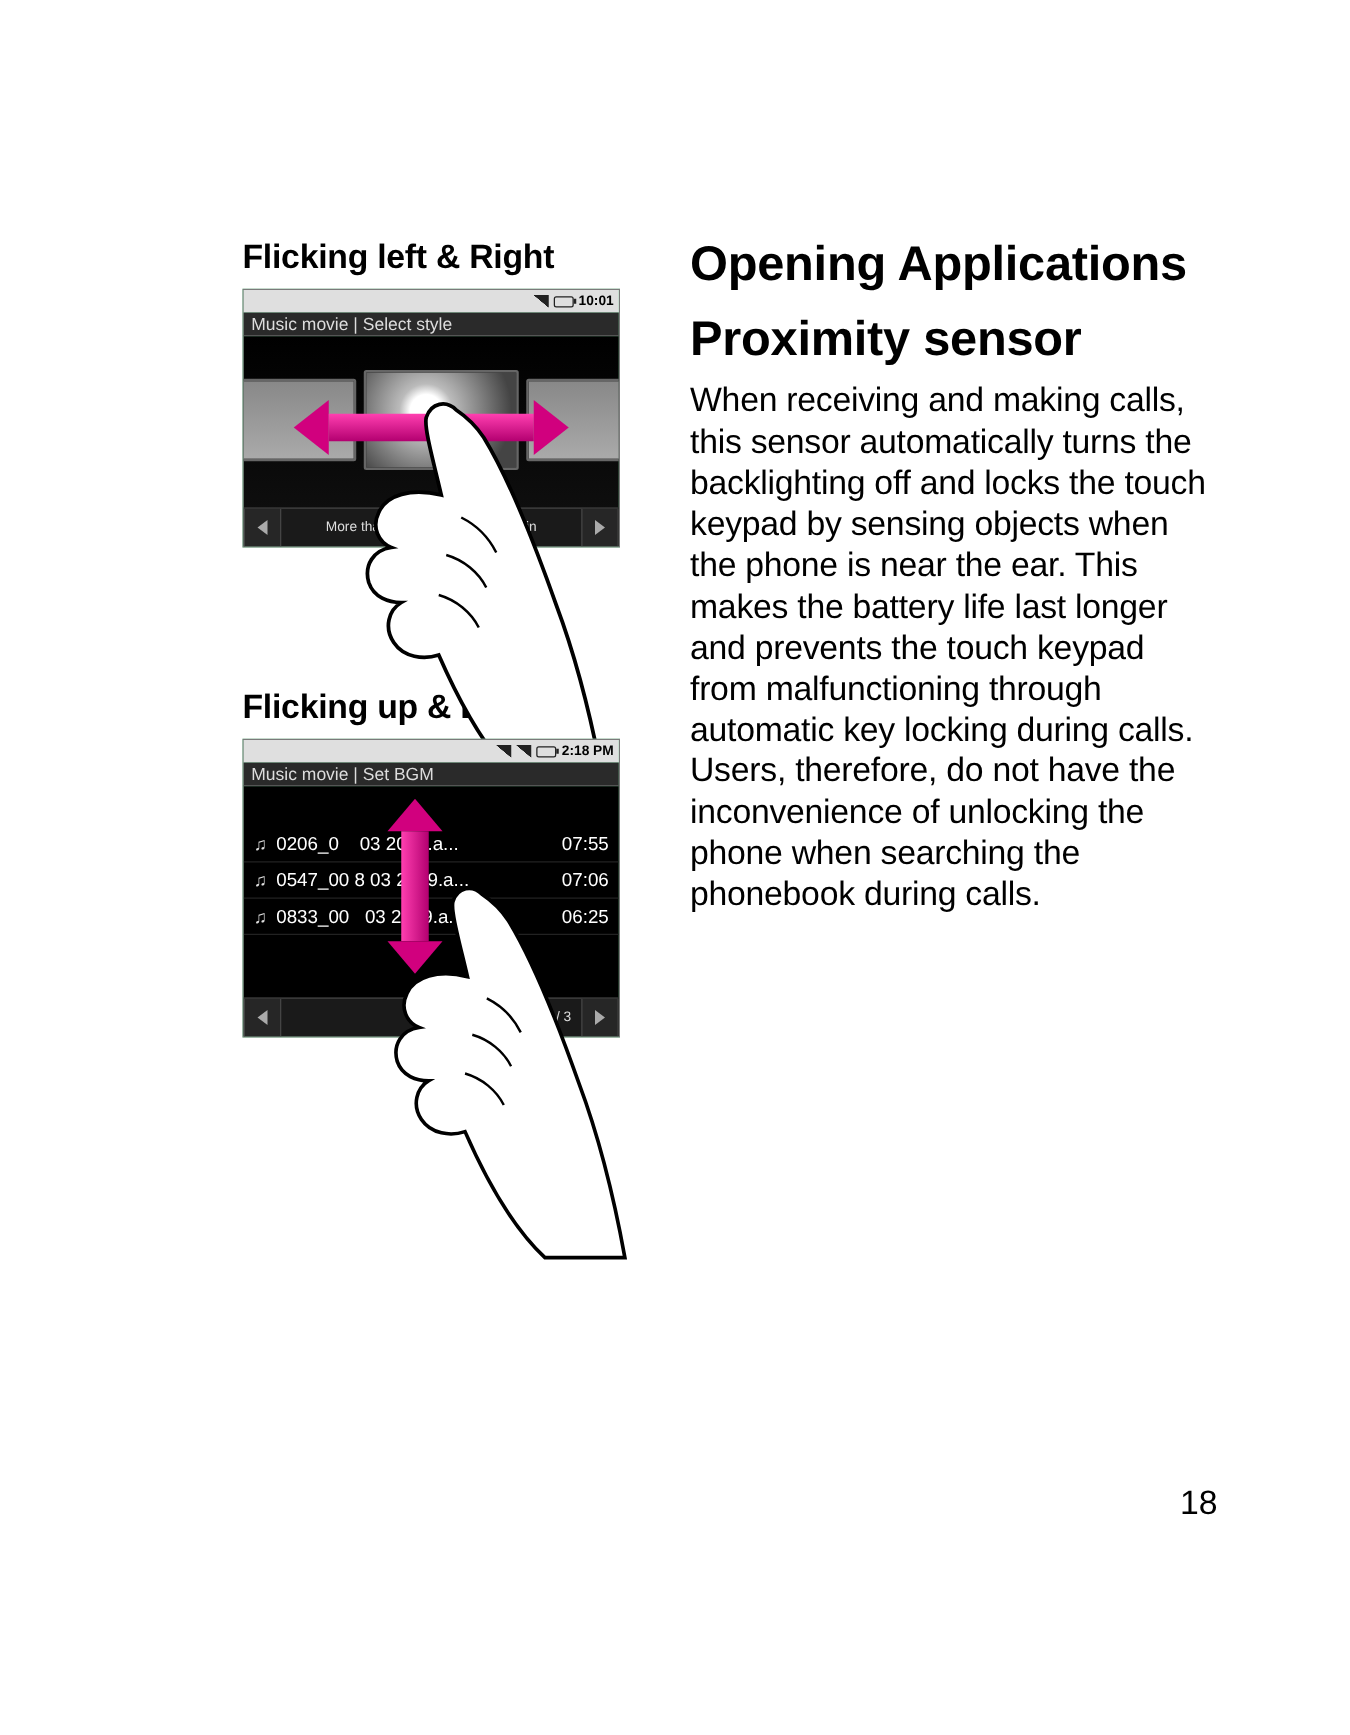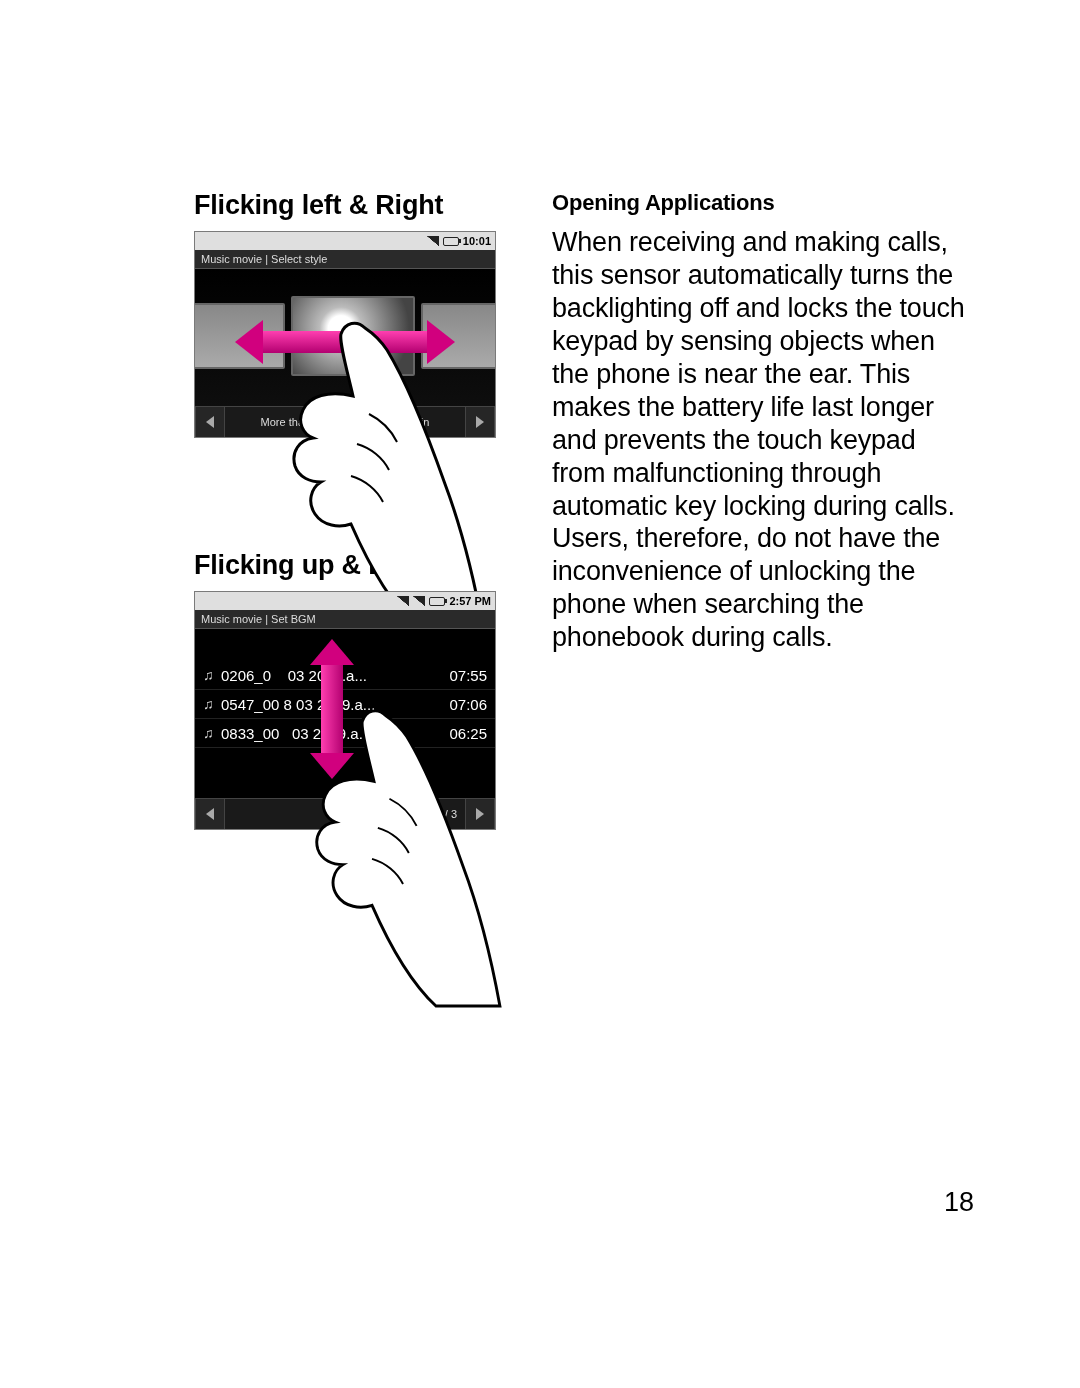--- a/index.html
+++ b/index.html
@@ -26,21 +26,21 @@
   .col-left { flex: 0 0 310px; }
   .col-right { flex: 1 1 auto; }
 
   h2.section-heading {
     font-size: 27px;
     font-weight: 700;
     margin: 0 0 10px 0;
     letter-spacing: -0.2px;
   }
   h2.section-heading.large {
-    font-size: 22px;
+    font-size: 39px;
   }
   p.body {
     font-size: 27px;
     line-height: 1.22;
     margin: 0 0 20px 0;
     letter-spacing: -0.2px;
   }
 
   
   .shot {
@@ -67,21 +67,21 @@
   .status-icon {
     width: 12px; height: 10px;
     display: inline-block;
   }
   .status-icon.signal { background: linear-gradient(to top right, transparent 48%, #222 50%); }
   .status-icon.batt { border: 1px solid #222; width: 14px; height: 7px; border-radius: 2px; position: relative; }
   .status-icon.batt::after { content:""; position:absolute; right:-3px; top:1px; width:2px; height:4px; background:#222; }
   .title-bar {
     height: 18px;
     background: #2a2a2a;
-    font-size: 11px;
+    font-size: 14px;
     color: #ddd;
     display: flex;
     align-items: center;
     padding: 0 6px;
     border-bottom: 1px solid #555;
   }
 
   
   .shot1-body {
     height: 168px;
@@ -321,21 +321,21 @@
       </svg>
     </div>
 
     <h2 class="section-heading" style="margin-top:20px">Flicking up &amp; Down</h2>
 
     <div class="shot">
       <div class="status-bar">
         <span class="status-icon signal"></span>
         <span class="status-icon signal"></span>
         <span class="status-icon batt"></span>
-        <span>2:57 PM</span>
+        <span>2:18 PM</span>
       </div>
       <div class="title-bar">Music movie | Set BGM</div>
       <div class="shot2-body">
         <div class="file-list">
           <div class="file-row">
             <span class="note-icon">♫</span>
             <span class="fname">
               <span>0206_0</span>&nbsp;&nbsp;&nbsp;&nbsp;<span>03 2009.a...</span>
             </span>
             <span class="dur">07:55</span>
@@ -391,17 +391,18 @@
         <path d="M88 134 C102 138 114 148 120 160" fill="none" stroke="#000" stroke-width="2"></path>
         <path d="M82 166 C96 170 108 180 114 192" fill="none" stroke="#000" stroke-width="2"></path>
       </svg>
     </div>
 
   </div>
 
   <div class="col col-right">
     <h2 class="section-heading large">Opening Applications</h2>
 
+    <h2 class="section-heading large" style="margin-top:16px">Proximity sensor</h2>
     <p class="body">When receiving and making calls, this sensor automatically turns the backlighting off and locks the touch keypad by sensing objects when the phone is near the ear. This makes the battery life last longer and prevents the touch keypad from malfunctioning through automatic key locking during calls. Users, therefore, do not have the inconvenience of unlocking the phone when searching the phonebook during calls.</p>
   </div>
 
   <div class="page-number">18</div>
 </div>
 
 </body></html>

